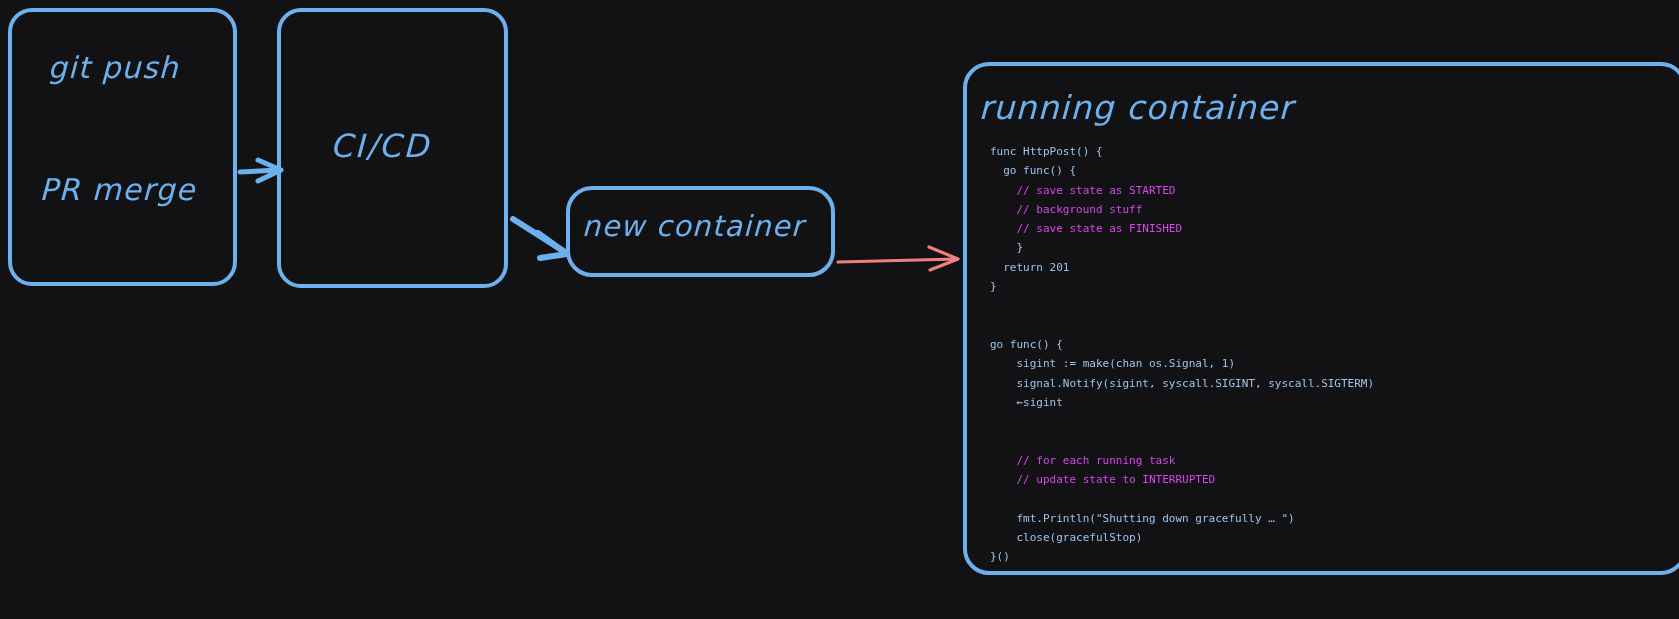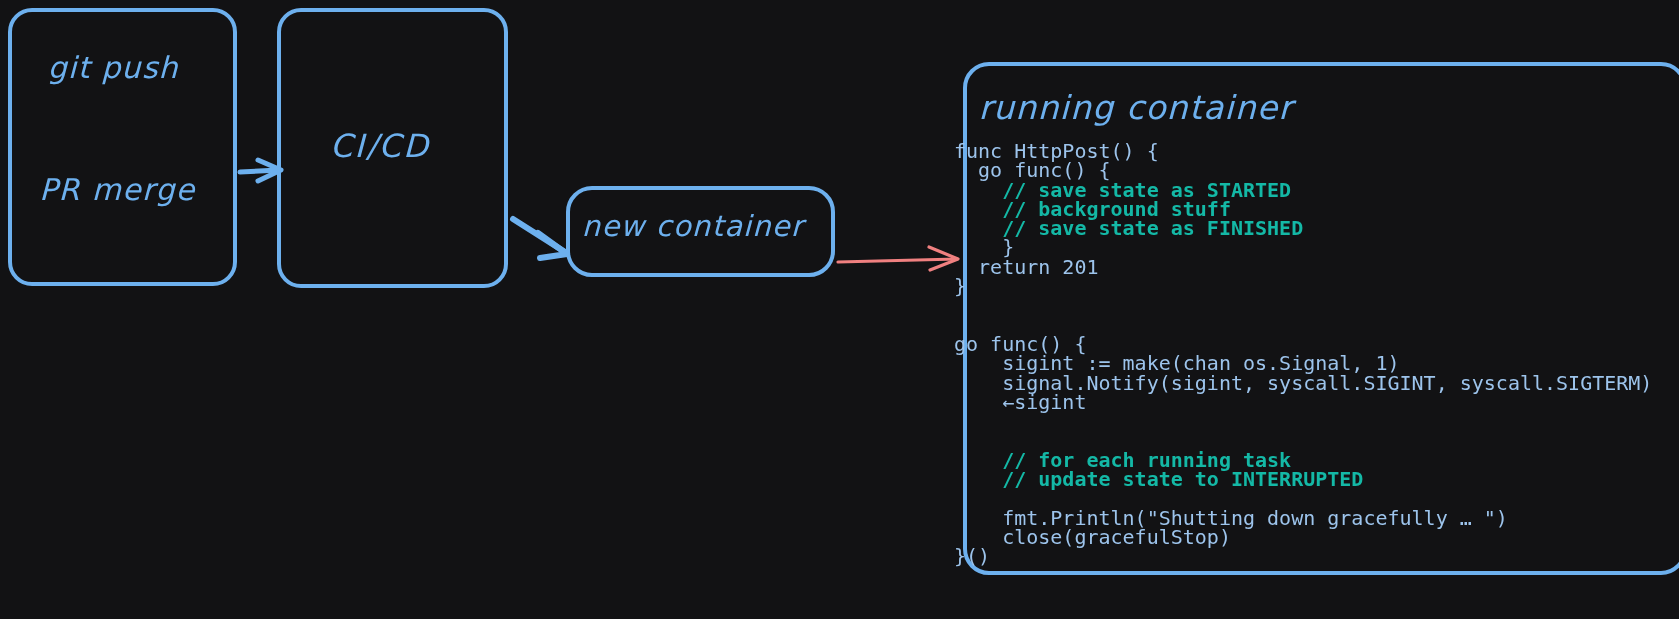--- a/index.html
+++ b/index.html
@@ -49,31 +49,31 @@
   #arrows {
     position: absolute;
     left: 0; top: 0;
     width: 1679px; height: 619px;
     pointer-events: none;
   }
 
   
   #code-block {
     position: absolute;
-    left: 954px;
+    left: 990px;
     top: 142px;
     width: 680px;
     font-family: "DejaVu Sans Mono", monospace;
-    font-size: 20px;
+    font-size: 11px;
     line-height: 19.3px;
     color: #9dc4ec;
     white-space: pre;
   }
   .code-line { white-space: pre; min-height: 19.3px; }
-  .cmt { color: #14b8a6; font-weight: bold; }
+  .cmt { color: #d946ef; }
   .blank { height: 19.3px; }
 </style>
 </head>
 <body>
 
 <div id="canvas">
 
   <div class="sketch-box" id="box-trigger" style="left:8px; top:8px; width:229px; height:278px;"></div>
 
   <div class="sketch-box" id="box-cicd" style="left:277px; top:8px; width:231px; height:280px;"></div>

